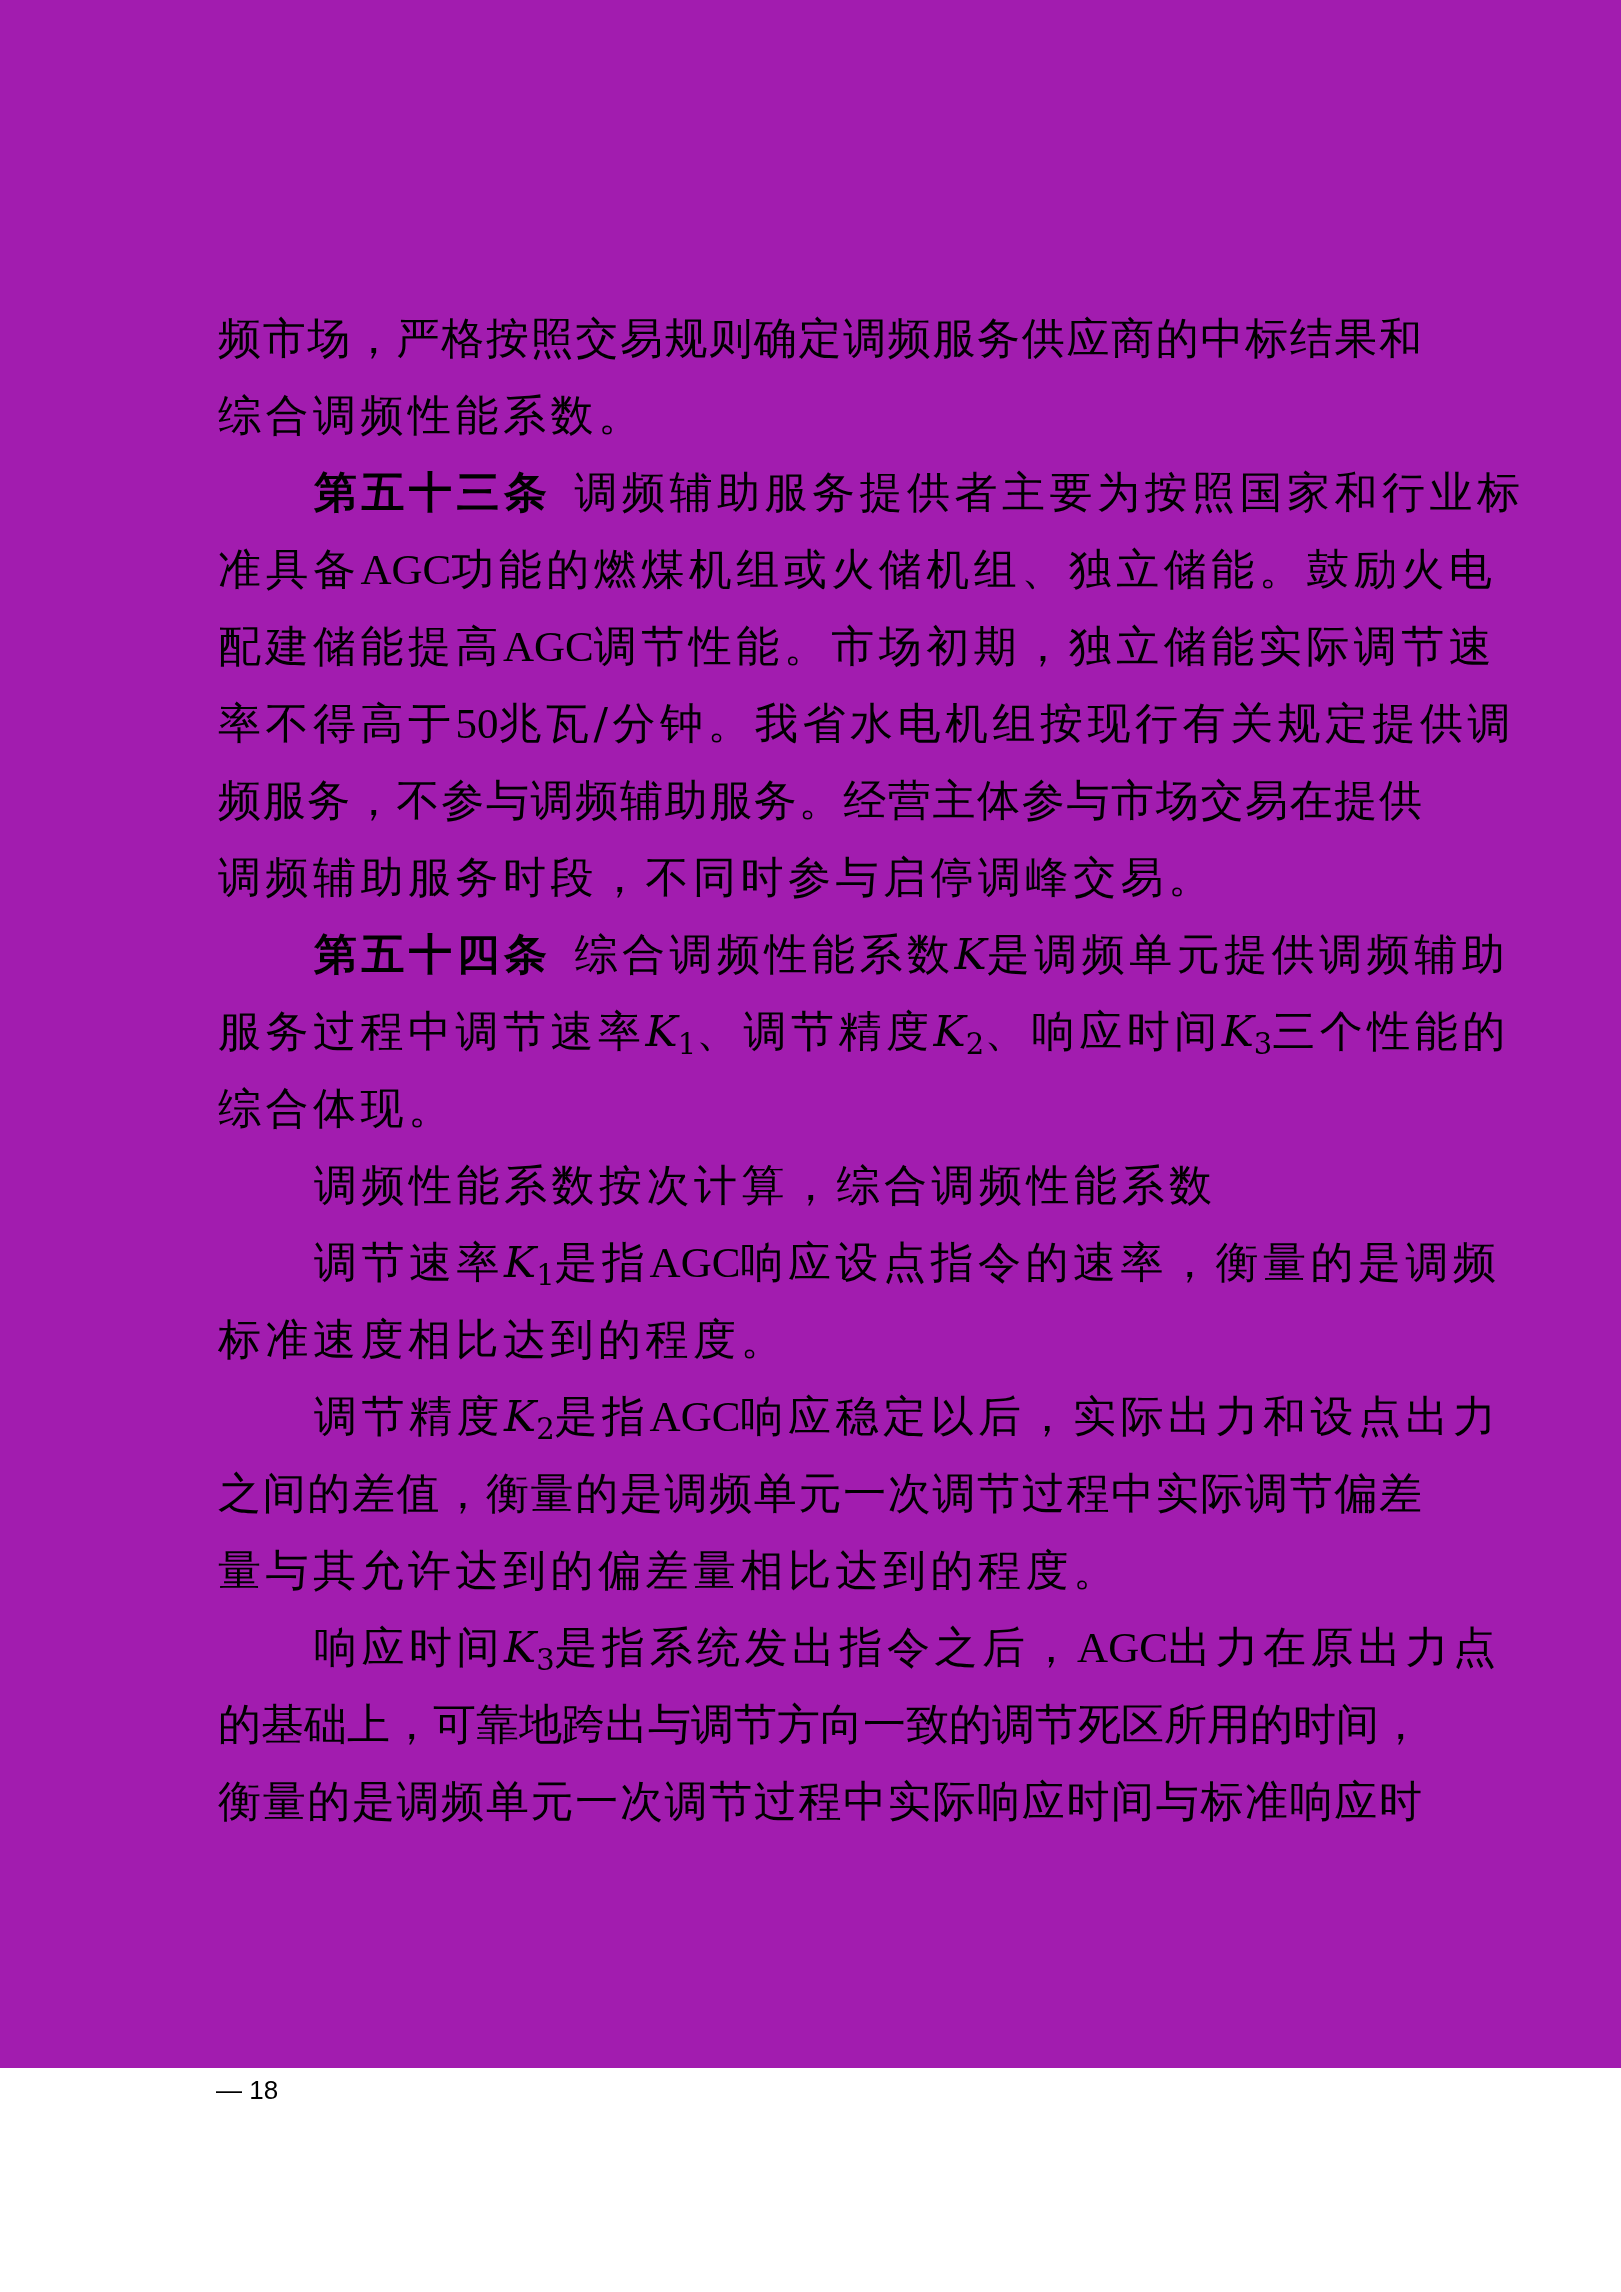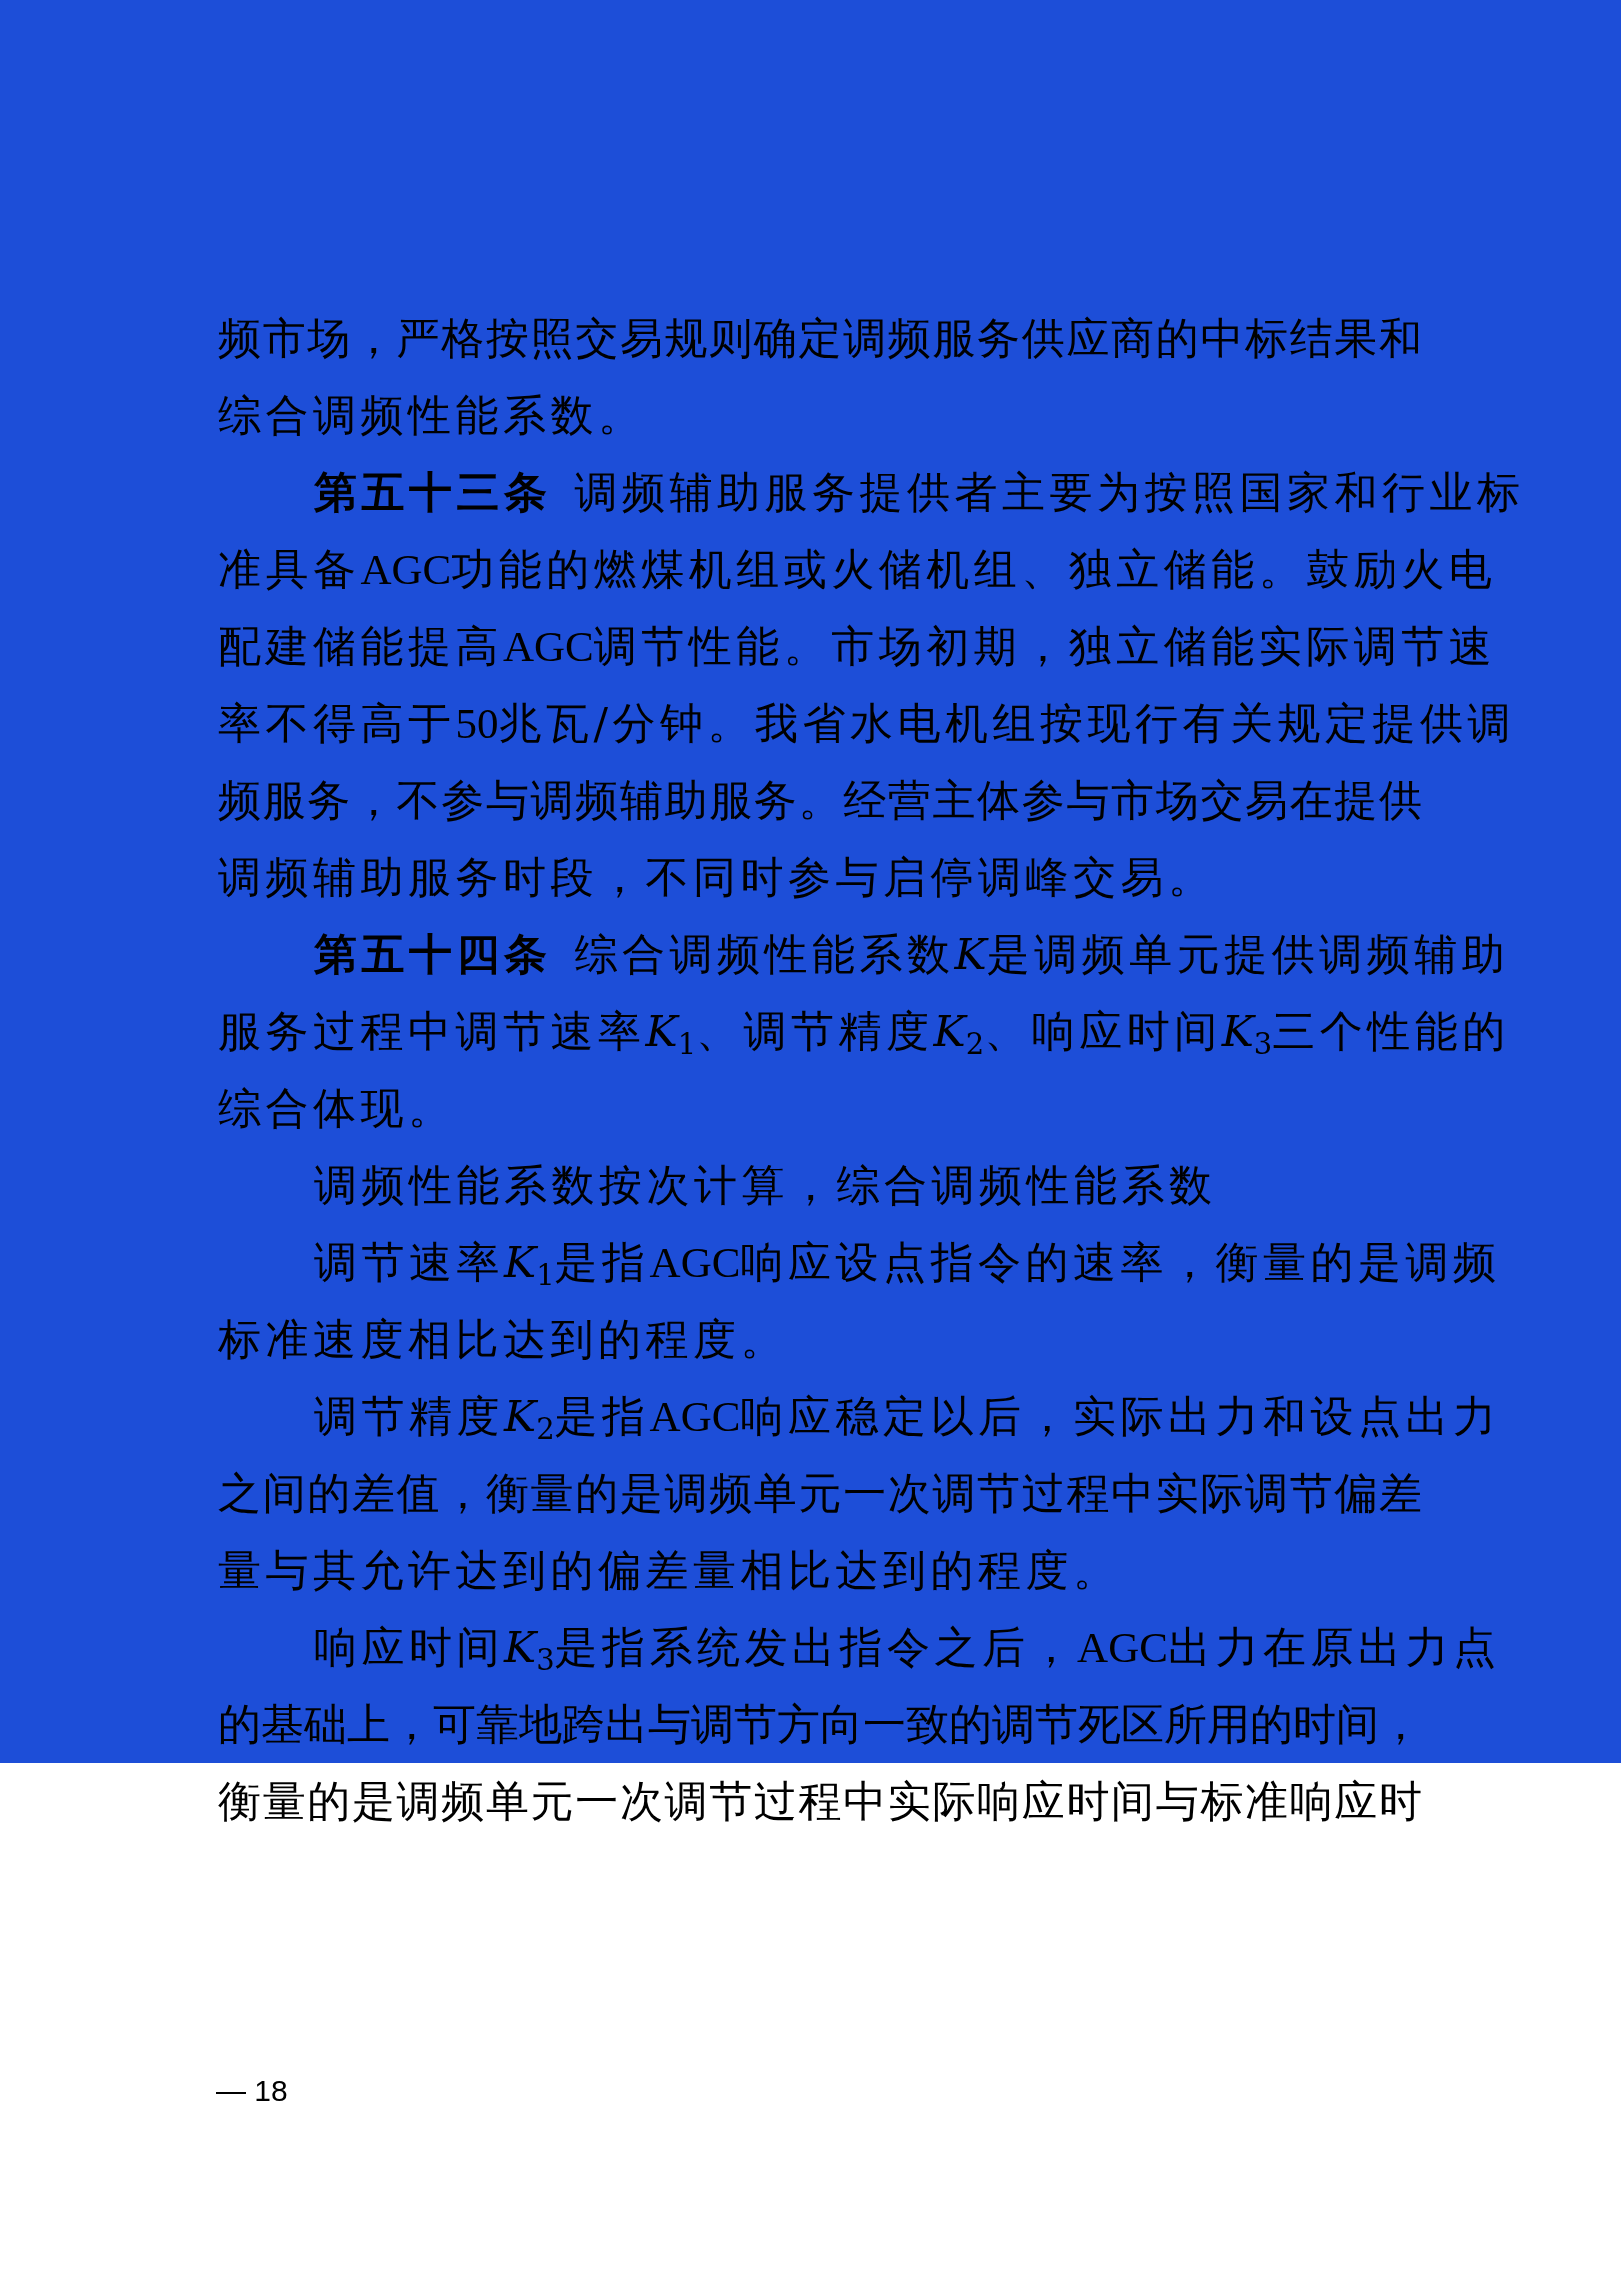--- a/index.html
+++ b/index.html
@@ -12,22 +12,22 @@
       height: 2293px;
       position: relative;
       overflow: hidden;
       color: #000000;
       font-family: "DejaVu Serif", "Liberation Serif", serif;
     }
     .page {
       position: absolute;
       left: 0; top: 0;
       width: 1621px;
-      height: 1763px;
-      background: #1d4ed8;
+      height: 2068px;
+      background: #a21caf;
     }
     .body-text {
       position: absolute;
       left: 218px;
       top: 300px;
       width: 1204px;
     }
     .line {
       height: 77px;
       line-height: 77px;
@@ -70,21 +70,21 @@
     }
     .formula .op {
       font-style: normal;
       margin: 0 13.7px;
     }
     .page-number {
       position: absolute;
       left: 216px;
       top: 2071px;
       font-family: "Liberation Sans", "DejaVu Sans", sans-serif;
-      font-size: 30px;
+      font-size: 26px;
       line-height: 39px;
       color: #000000;
     }
   </style>
 </head>
 <body>
 
 <div class="page">
   <div class="body-text">
 

